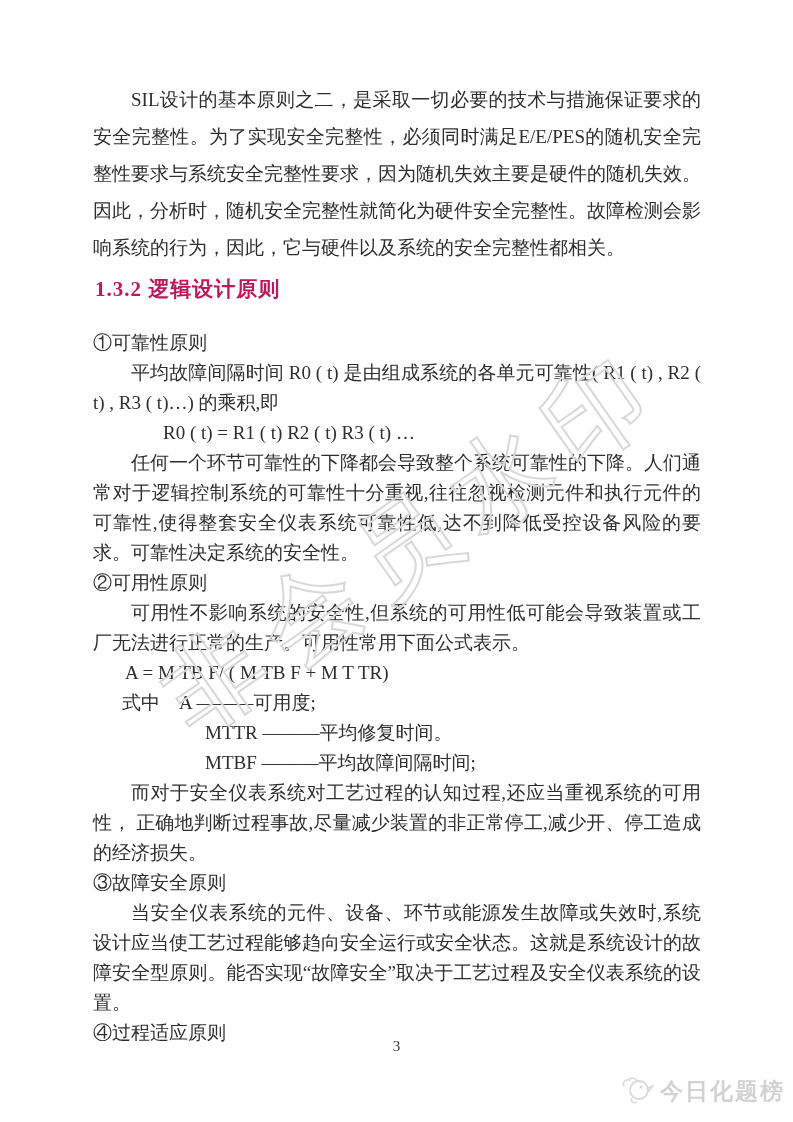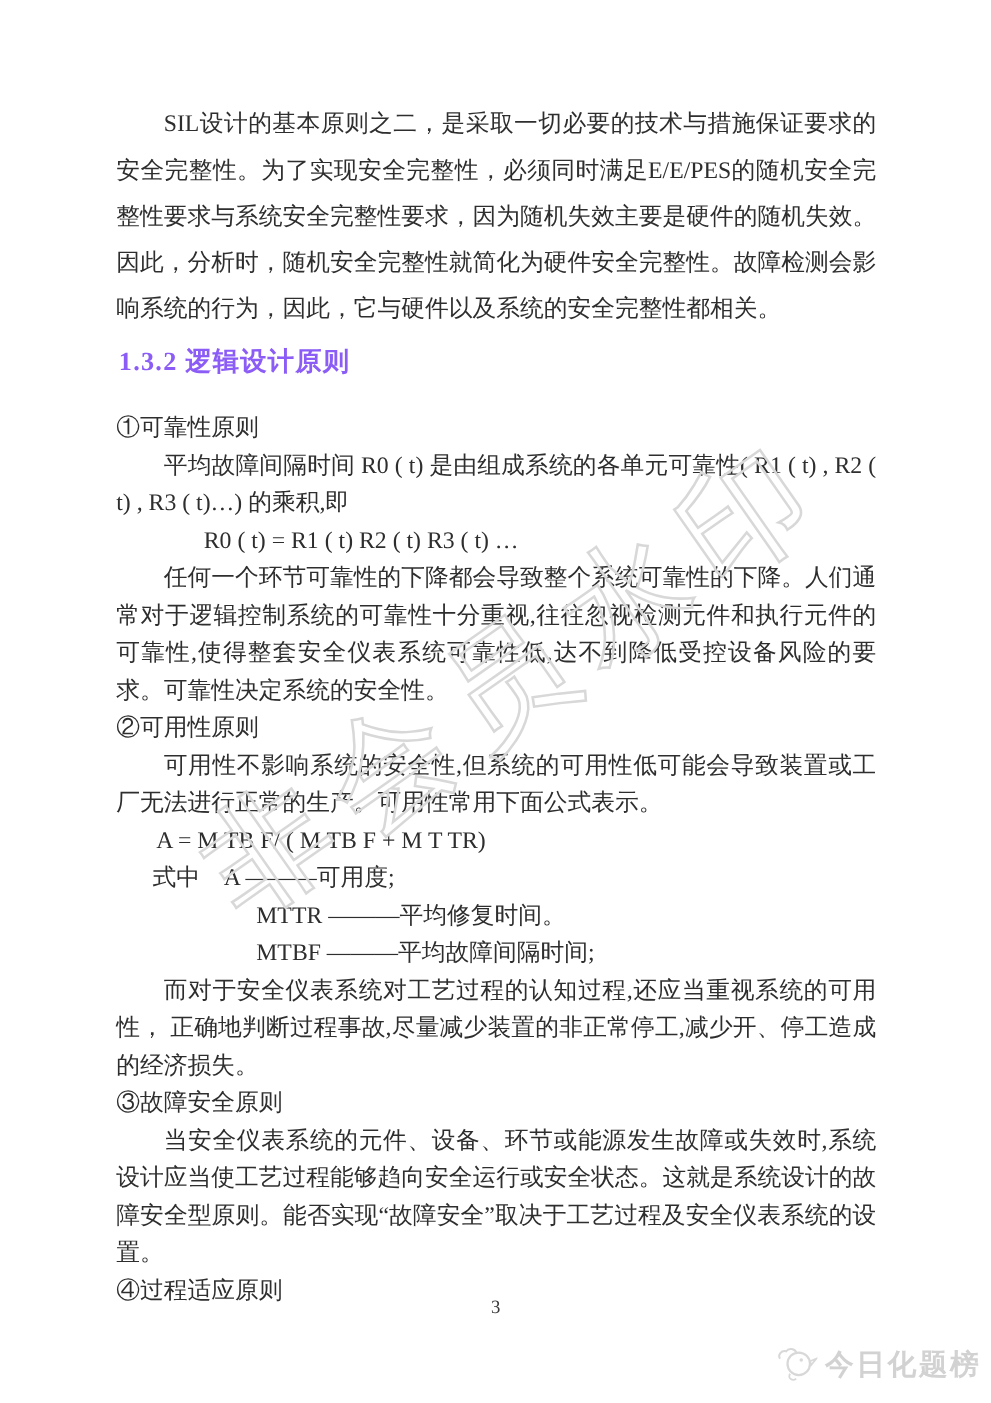--- a/index.html
+++ b/index.html
@@ -21,21 +21,21 @@
     text-align: justify;
   }
   .para-lead {
     line-height: 37px;
     text-indent: 2em;
     margin: 0 0 6px 0;
   }
   .heading {
     font-size: 21px;
     font-weight: bold;
-    color: #8b5cf6;
+    color: #be185d;
     line-height: 30px;
     margin: 8px 0 24px 2px;
     letter-spacing: 1px;
   }
   .body-block { line-height: 30px; }
   .list-label { line-height: 30px; }
   .para { line-height: 30px; text-indent: 2em; margin: 0; }
   .formula-1 { line-height: 30px; margin-left: 70px; }
   .formula-2 { line-height: 30px; margin-left: 32px; }
   .def-line-first { line-height: 30px; margin-left: 29px; }
@@ -63,21 +63,20 @@
     width: 100%;
     text-align: center;
     font-size: 15px;
     color: #3a3a3a;
   }
   .brand {
     position: absolute;
     right: 8px;
     top: 1076px;
     display: flex;
-    align-items: center;
     gap: 6px;
     color: #d2d2d2;
   }
   .brand-text {
     font-size: 23px;
     letter-spacing: 2px;
     font-family: "Liberation Sans", "DejaVu Sans", sans-serif;
     font-weight: bold;
   }
   .brand-icon svg { display: block; }

